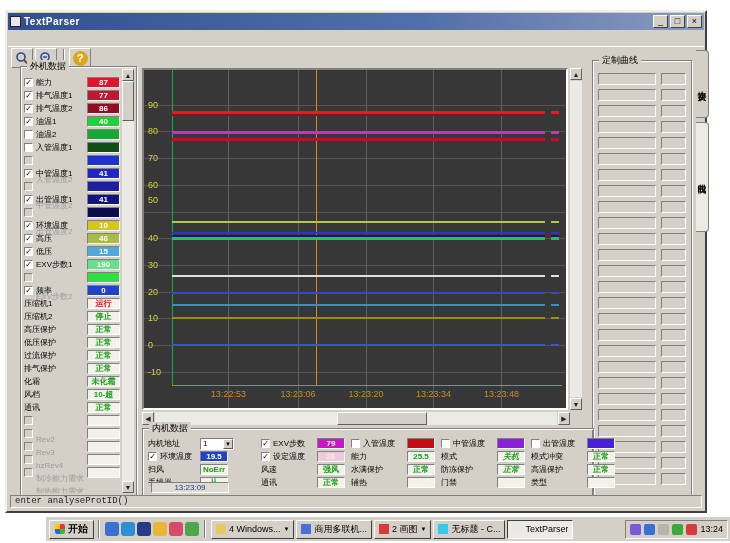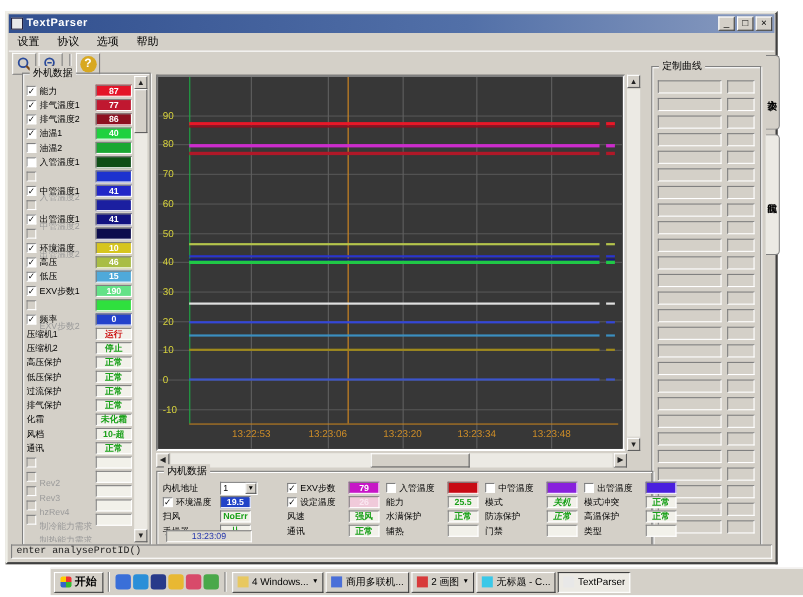--- a/index.html
+++ b/index.html
@@ -110,26 +110,20 @@
 <div class="win">
 
   <div class="titlebar">
     <div class="app-ico"></div>
     <div class="title-text">TextParser</div>
     <div class="tb-btn">_</div>
     <div class="tb-btn">□</div>
     <div class="tb-btn">×</div>
   </div>
 
-  <div class="menubar">
-    <span class="menu-item">设置</span>
-    <span class="menu-item">协议</span>
-    <span class="menu-item">选项</span>
-    <span class="menu-item">帮助</span>
-  </div>
 
   <div class="toolbar">
     <div class="tool-btn">
       <svg width="14" height="14" viewBox="0 0 14 14">
         <circle cx="6" cy="6" r="4" fill="none" stroke="#2a4a9a" stroke-width="1.6"></circle>
         <line x1="9" y1="9" x2="12.5" y2="12.5" stroke="#7a4a1a" stroke-width="2"></line>
       </svg>
     </div>
     <div class="tool-btn">
       <svg width="14" height="14" viewBox="0 0 14 14">
@@ -304,21 +298,21 @@
     <div id="plot" style="background: rgb(55, 55, 55);">
         <div class="gridh" style="top: 34.7352px;"></div>
         <div class="ytick" style="top: 29.7352px;">90</div>
         <div class="gridh" style="top: 61.4545px;"></div>
         <div class="ytick" style="top: 56.4545px;">80</div>
         <div class="gridh" style="top: 88.1739px;"></div>
         <div class="ytick" style="top: 83.1739px;">70</div>
         <div class="gridh" style="top: 114.893px;"></div>
         <div class="ytick" style="top: 109.893px;">60</div>
         <div class="gridh" style="top: 141.613px;"></div>
-        <div class="ytick" style="top: 137px;">50</div>
+        <div class="ytick" style="top: 125px;">50</div>
         <div class="gridh" style="top: 168.332px;"></div>
         <div class="ytick" style="top: 163.332px;">40</div>
         <div class="gridh" style="top: 195.051px;"></div>
         <div class="ytick" style="top: 190.051px;">30</div>
         <div class="gridh" style="top: 221.771px;"></div>
         <div class="ytick" style="top: 216.771px;">20</div>
         <div class="gridh" style="top: 248.49px;"></div>
         <div class="ytick" style="top: 243.49px;">10</div>
         <div class="gridh" style="top: 275.209px;"></div>
         <div class="ytick" style="top: 270.209px;">0</div>
@@ -675,13 +669,23 @@
       </div>
       <div class="task">
         <div class="tico" style="background: rgb(58, 200, 232);"></div>
         <div style="overflow: hidden;">无标题 - C...</div>
       </div>
       <div class="task active">
         <div class="tico" style="background: rgb(232, 232, 232);"></div>
         <div style="overflow: hidden;">TextParser</div>
       </div>
     </div>
+  <div class="tray">
+    <div id="tray-icons" style="display:flex;">
+        <div class="tray-ico" style="background: rgb(122, 90, 216);"></div>
+        <div class="tray-ico" style="background: rgb(58, 111, 216);"></div>
+        <div class="tray-ico" style="background: rgb(184, 180, 168);"></div>
+        <div class="tray-ico" style="background: rgb(58, 168, 58);"></div>
+        <div class="tray-ico" style="background: rgb(216, 58, 58);"></div>
+      </div>
+    <span class="clock">13:24</span>
+  </div>
 </div>
 
 </body></html>

